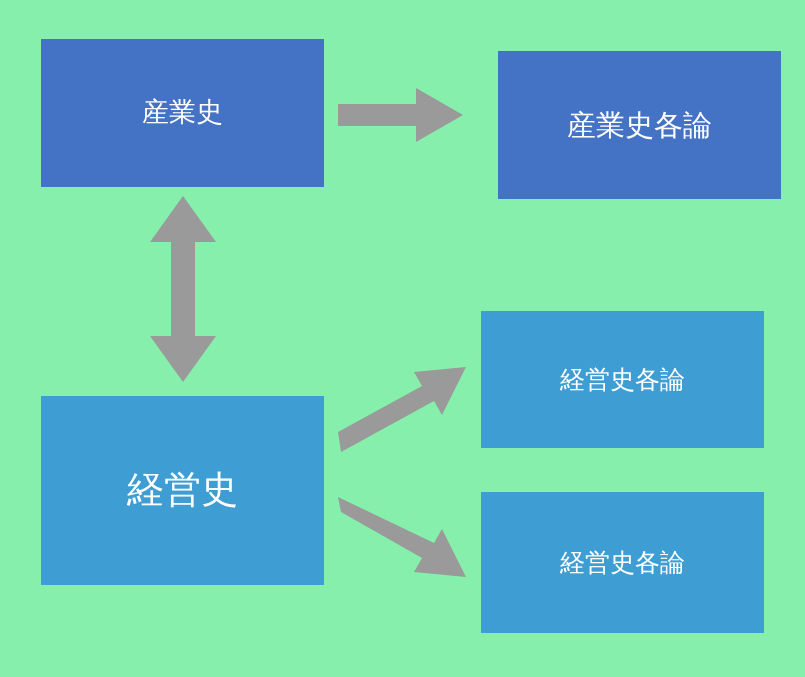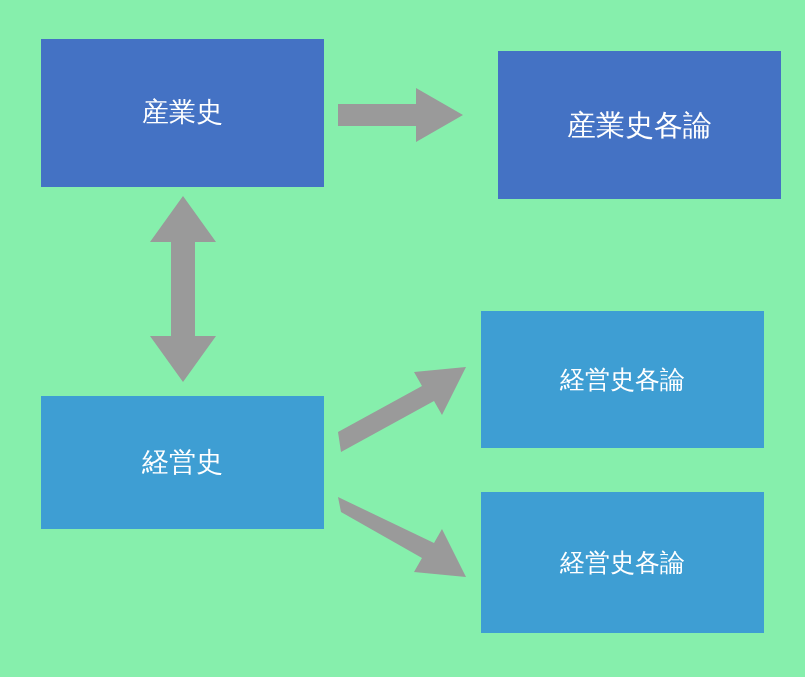--- a/index.html
+++ b/index.html
@@ -37,23 +37,23 @@
     background: #4472C4;
     font-size: 27px;
   }
   #node-sangyoshi-kakuron {
     left: 481px; top: 51px;  width: 283px; height: 148px;
     background: #4472C4;
     font-size: 29px;
     margin-left: 17px;
   }
   #node-keieishi {
-    left: 41px;  top: 396px; width: 283px; height: 133px;
+    left: 41px;  top: 396px; width: 283px; height: 189px;
     background: #3E9ED3;
-    font-size: 27px;
+    font-size: 37px;
   }
   #node-keieishi-america {
     left: 481px; top: 311px; width: 283px; height: 137px;
     background: #3E9ED3;
     font-size: 25px;
   }
   #node-keieishi-sengo {
     left: 481px; top: 492px; width: 283px; height: 141px;
     background: #3E9ED3;
     font-size: 25px;

